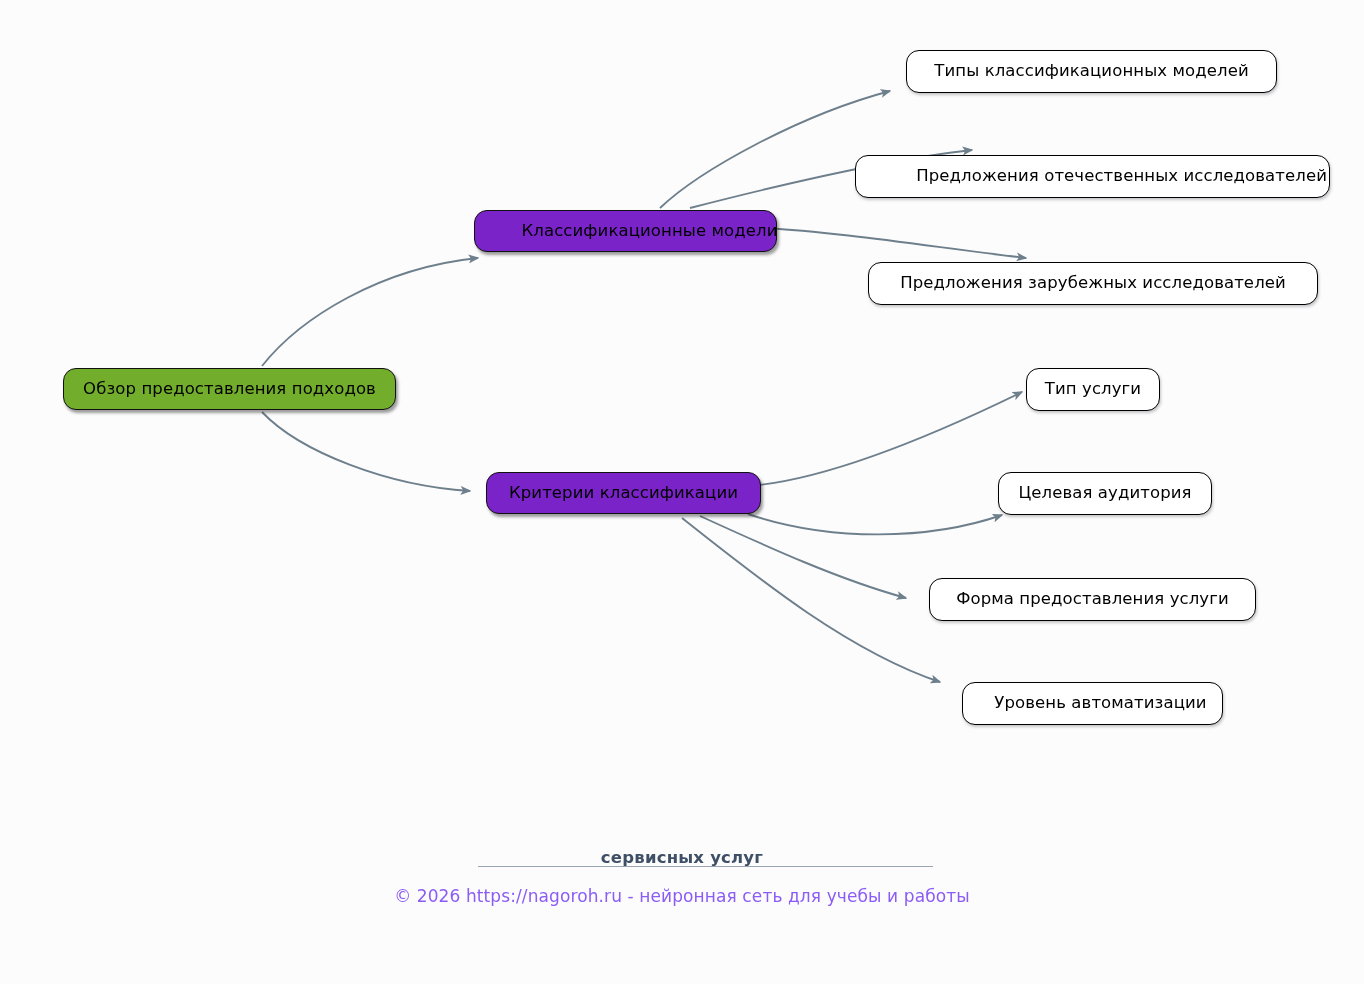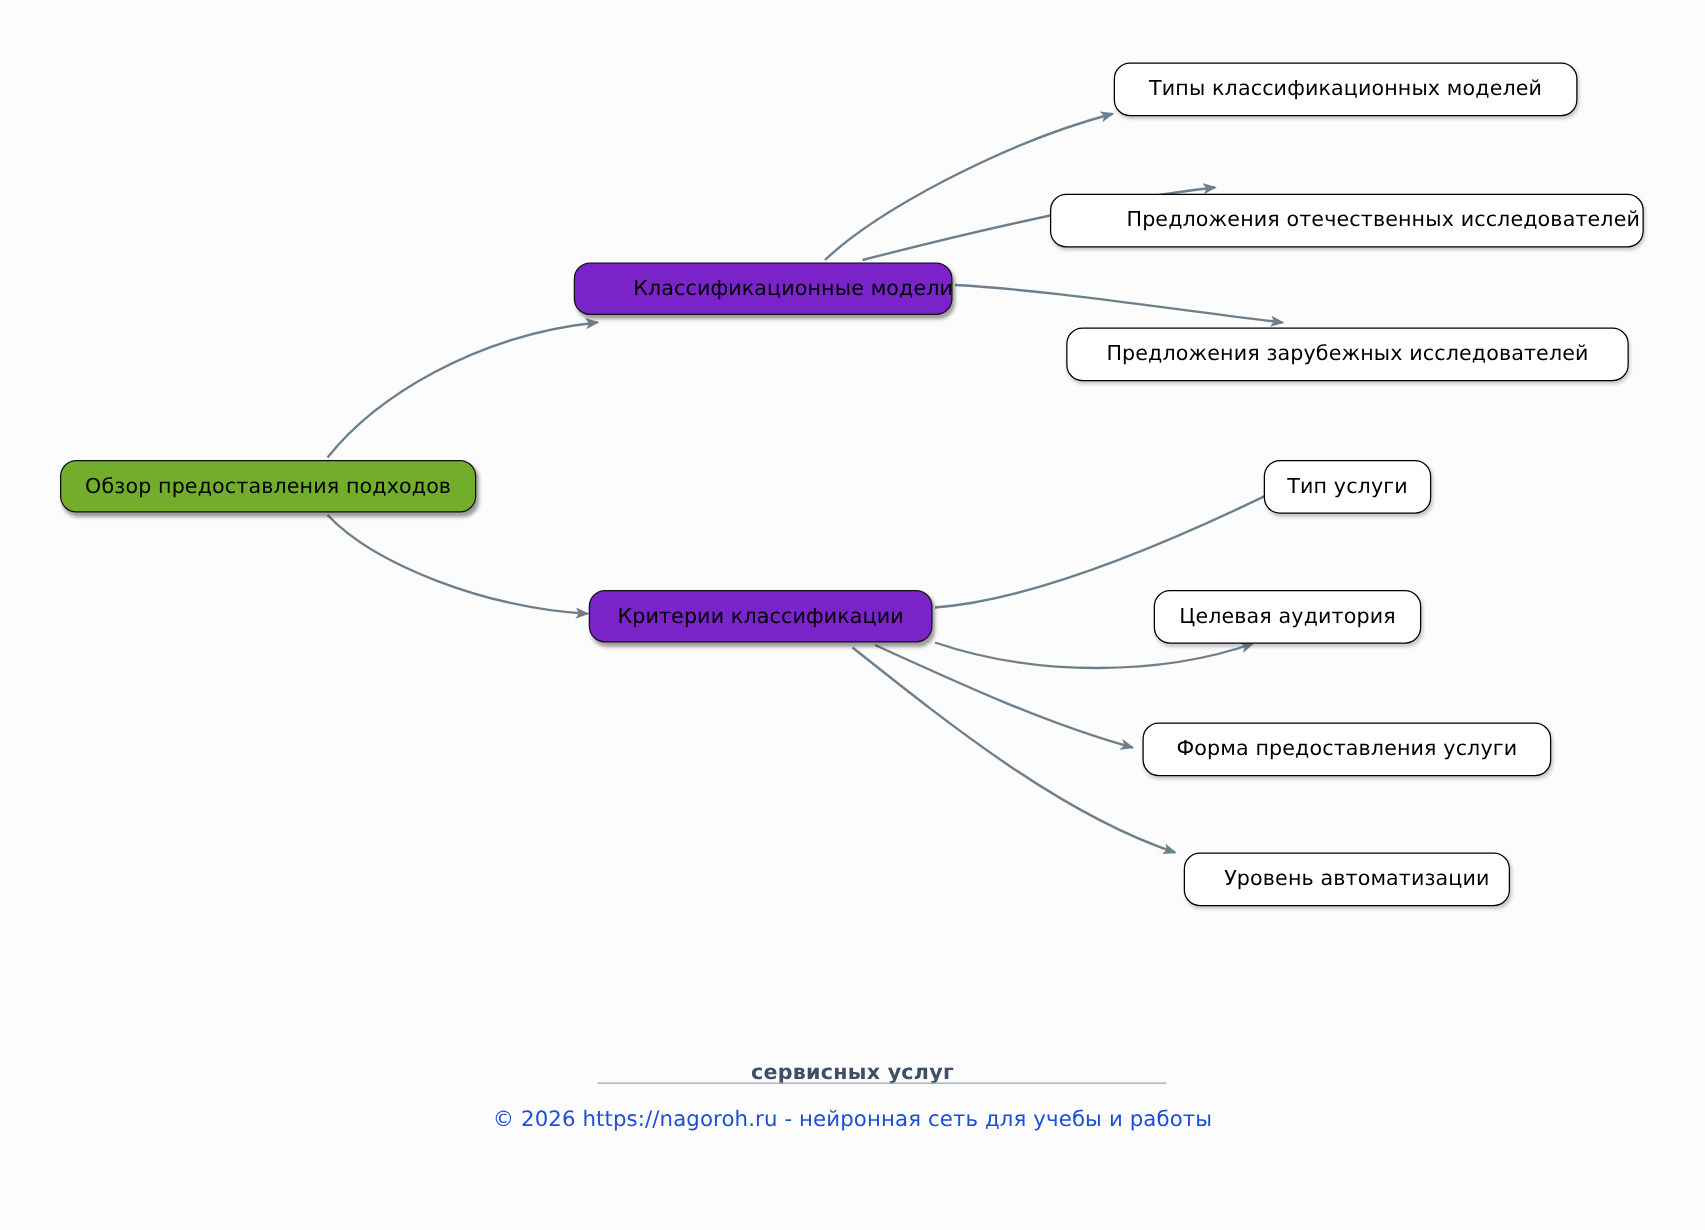--- a/index.html
+++ b/index.html
@@ -29,20 +29,21 @@
     display: flex;
     align-items: center;
     justify-content: center;
     border-radius: 13px;
     border: 1.5px solid #000000;
     white-space: nowrap;
     font-size: 16.5px;
     line-height: 1;
     color: #000000;
     letter-spacing: 0.1px;
+    margin-left: 15px;
   }
   .node.root {
     background: #72AE2C;
     border-color: #111111;
     box-shadow: 2px 3px 3px rgba(40,40,40,0.45);
   }
   .node.branch {
     background: #7A23C9;
     border-color: #111111;
     box-shadow: 2px 3px 3px rgba(40,40,40,0.45);
@@ -78,21 +79,21 @@
     height: 1px;
     background: #9aa5b1;
   }
   #footer-credit {
     position: absolute;
     left: 0;
     top: 886px;
     width: 1364px;
     text-align: center;
     font-size: 17px;
-    color: #1d4ed8;
+    color: #8b5cf6;
     letter-spacing: 0.1px;
   }
 </style>
 </head>
 <body>
 
 <div id="canvas">
 
   <svg id="edge-layer" viewBox="0 0 1364 984" width="1364" height="984">
     <defs>
@@ -136,21 +137,21 @@
   </div>
 
   <div class="node leaf" style="left:853px; top:262px; width:450px; height:43px;">
     <span class="node-label">Предложения зарубежных исследователей</span>
   </div>
 
   <div class="node leaf" style="left:1011px; top:368px; width:134px; height:43px;">
     <span class="node-label">Тип услуги</span>
   </div>
 
-  <div class="node leaf" style="left:923px; top:472px; width:214px; height:43px;">
+  <div class="node leaf" style="left:983px; top:472px; width:214px; height:43px;">
     <span class="node-label">Целевая аудитория</span>
   </div>
 
   <div class="node leaf" style="left:914px; top:578px; width:327px; height:43px;">
     <span class="node-label">Форма предоставления услуги</span>
   </div>
 
   <div class="node leaf" style="left:947px; top:682px; width:261px; height:43px;padding-left:16px;">
     <span class="node-label">Уровень автоматизации</span>
   </div>

